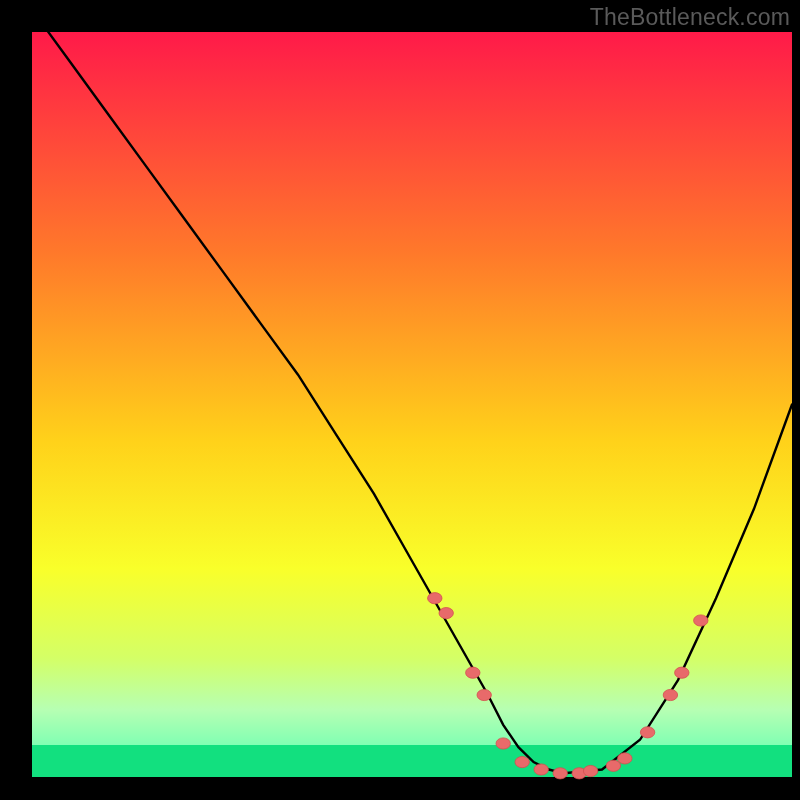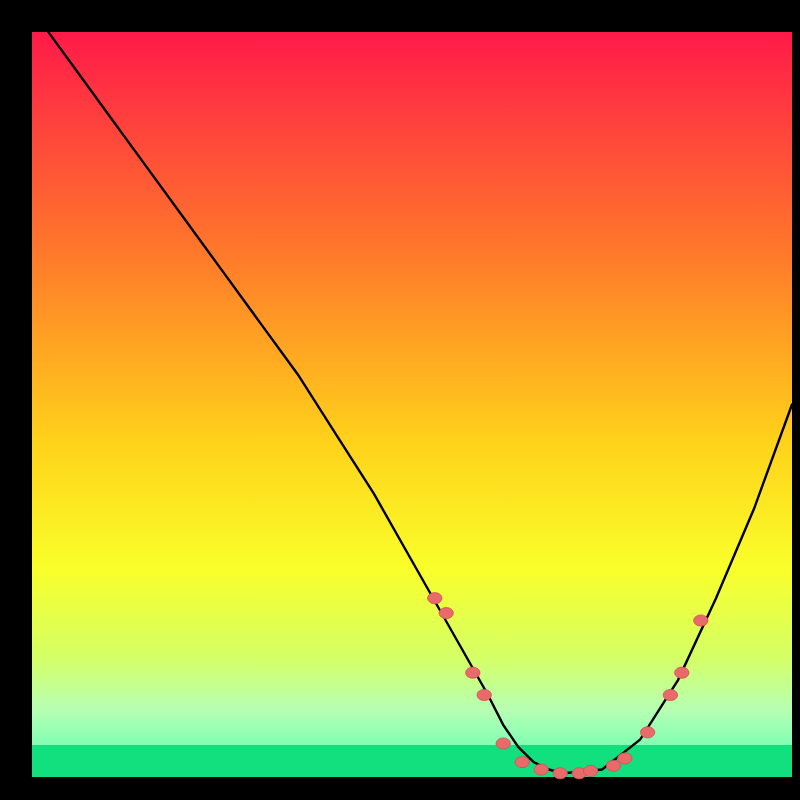--- a/index.html
+++ b/index.html
@@ -70,14 +70,15 @@
         <ellipse cx="590.6" cy="771.0" rx="7.2" ry="5.6" fill="#e86a6a" stroke="#d44f4f" stroke-width="0.8"></ellipse>
         <ellipse cx="613.4" cy="765.8" rx="7.2" ry="5.6" fill="#e86a6a" stroke="#d44f4f" stroke-width="0.8"></ellipse>
         <ellipse cx="624.8" cy="758.4" rx="7.2" ry="5.6" fill="#e86a6a" stroke="#d44f4f" stroke-width="0.8"></ellipse>
         <ellipse cx="647.6" cy="732.3" rx="7.2" ry="5.6" fill="#e86a6a" stroke="#d44f4f" stroke-width="0.8"></ellipse>
         <ellipse cx="670.4" cy="695.0" rx="7.2" ry="5.6" fill="#e86a6a" stroke="#d44f4f" stroke-width="0.8"></ellipse>
         <ellipse cx="681.8" cy="672.7" rx="7.2" ry="5.6" fill="#e86a6a" stroke="#d44f4f" stroke-width="0.8"></ellipse>
         <ellipse cx="700.8" cy="620.5" rx="7.2" ry="5.6" fill="#e86a6a" stroke="#d44f4f" stroke-width="0.8"></ellipse>
       </g>
 </svg>
 
+<div class="watermark">TheBottleneck.com</div>
 
 </div>
 
 </body></html>

